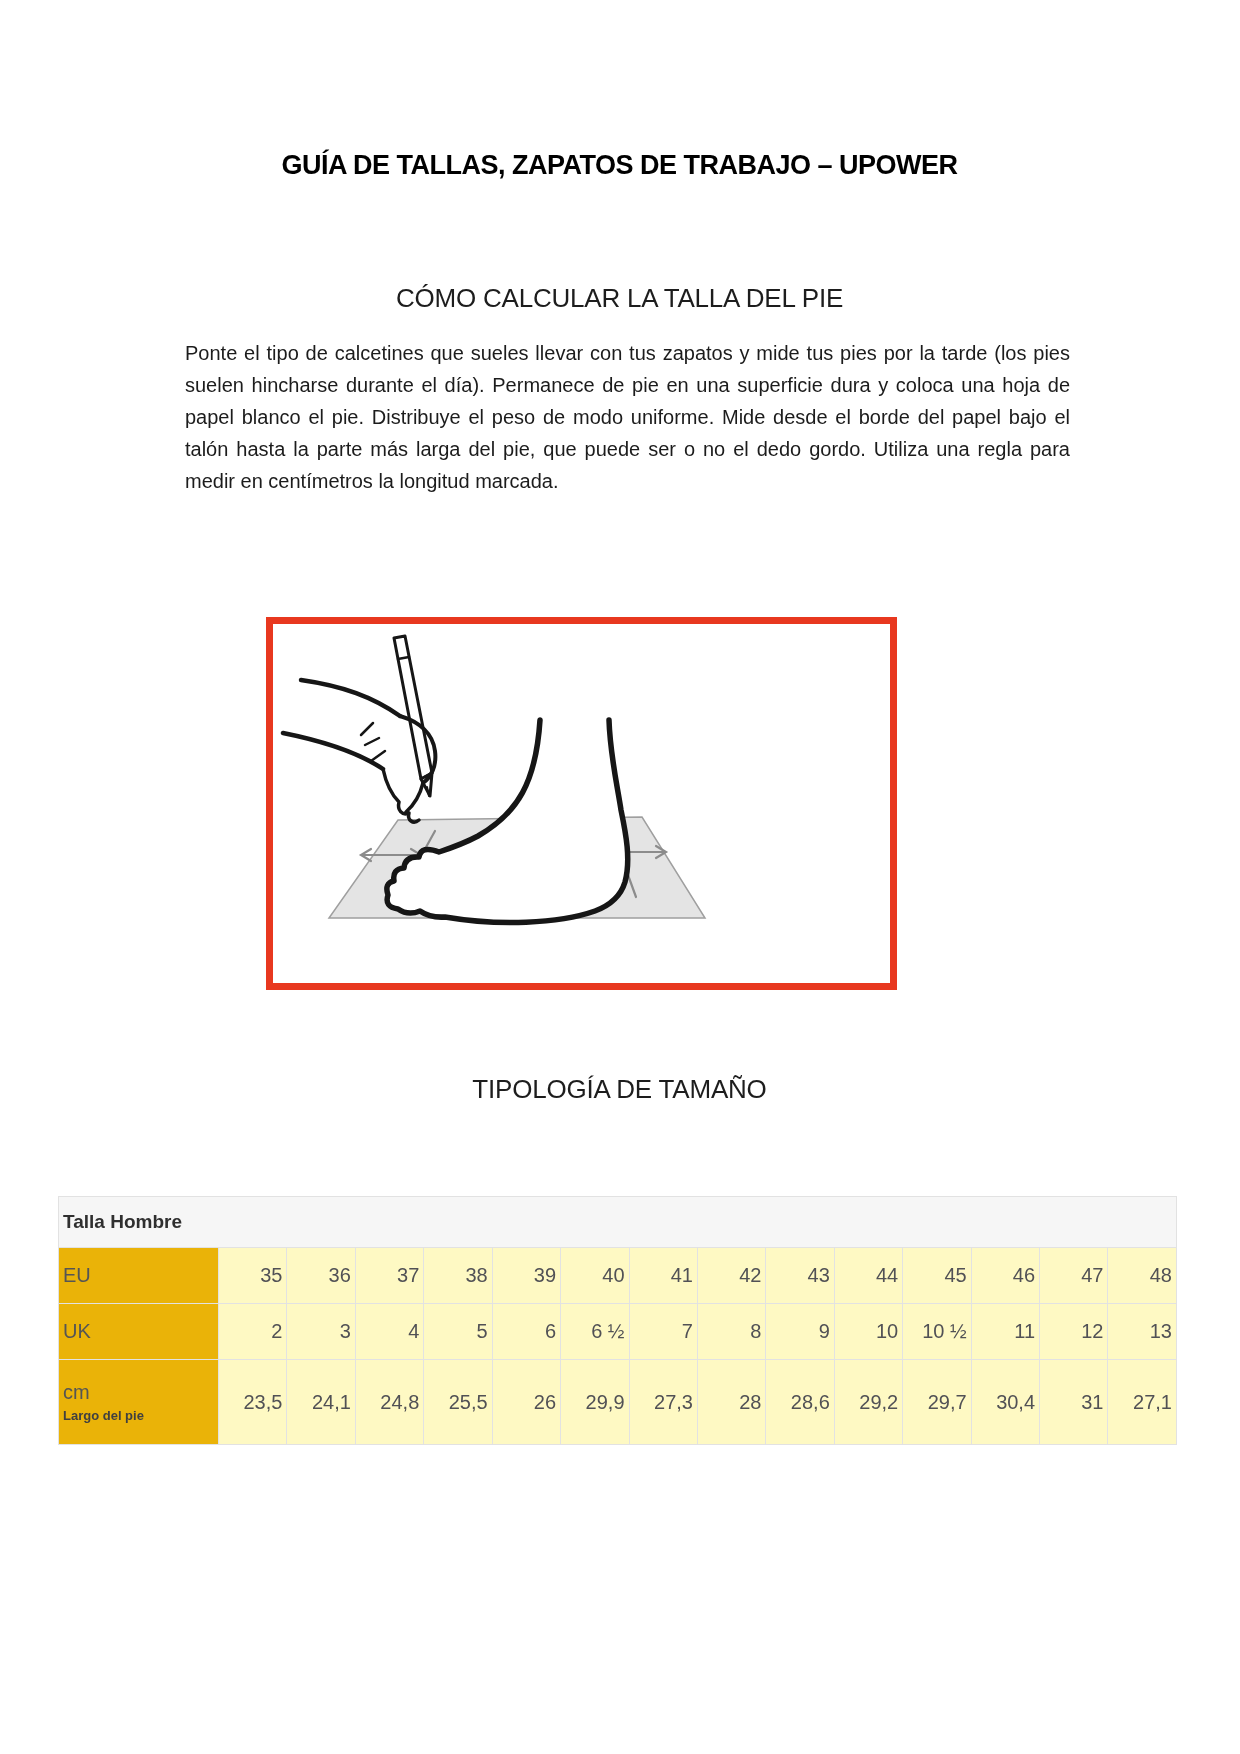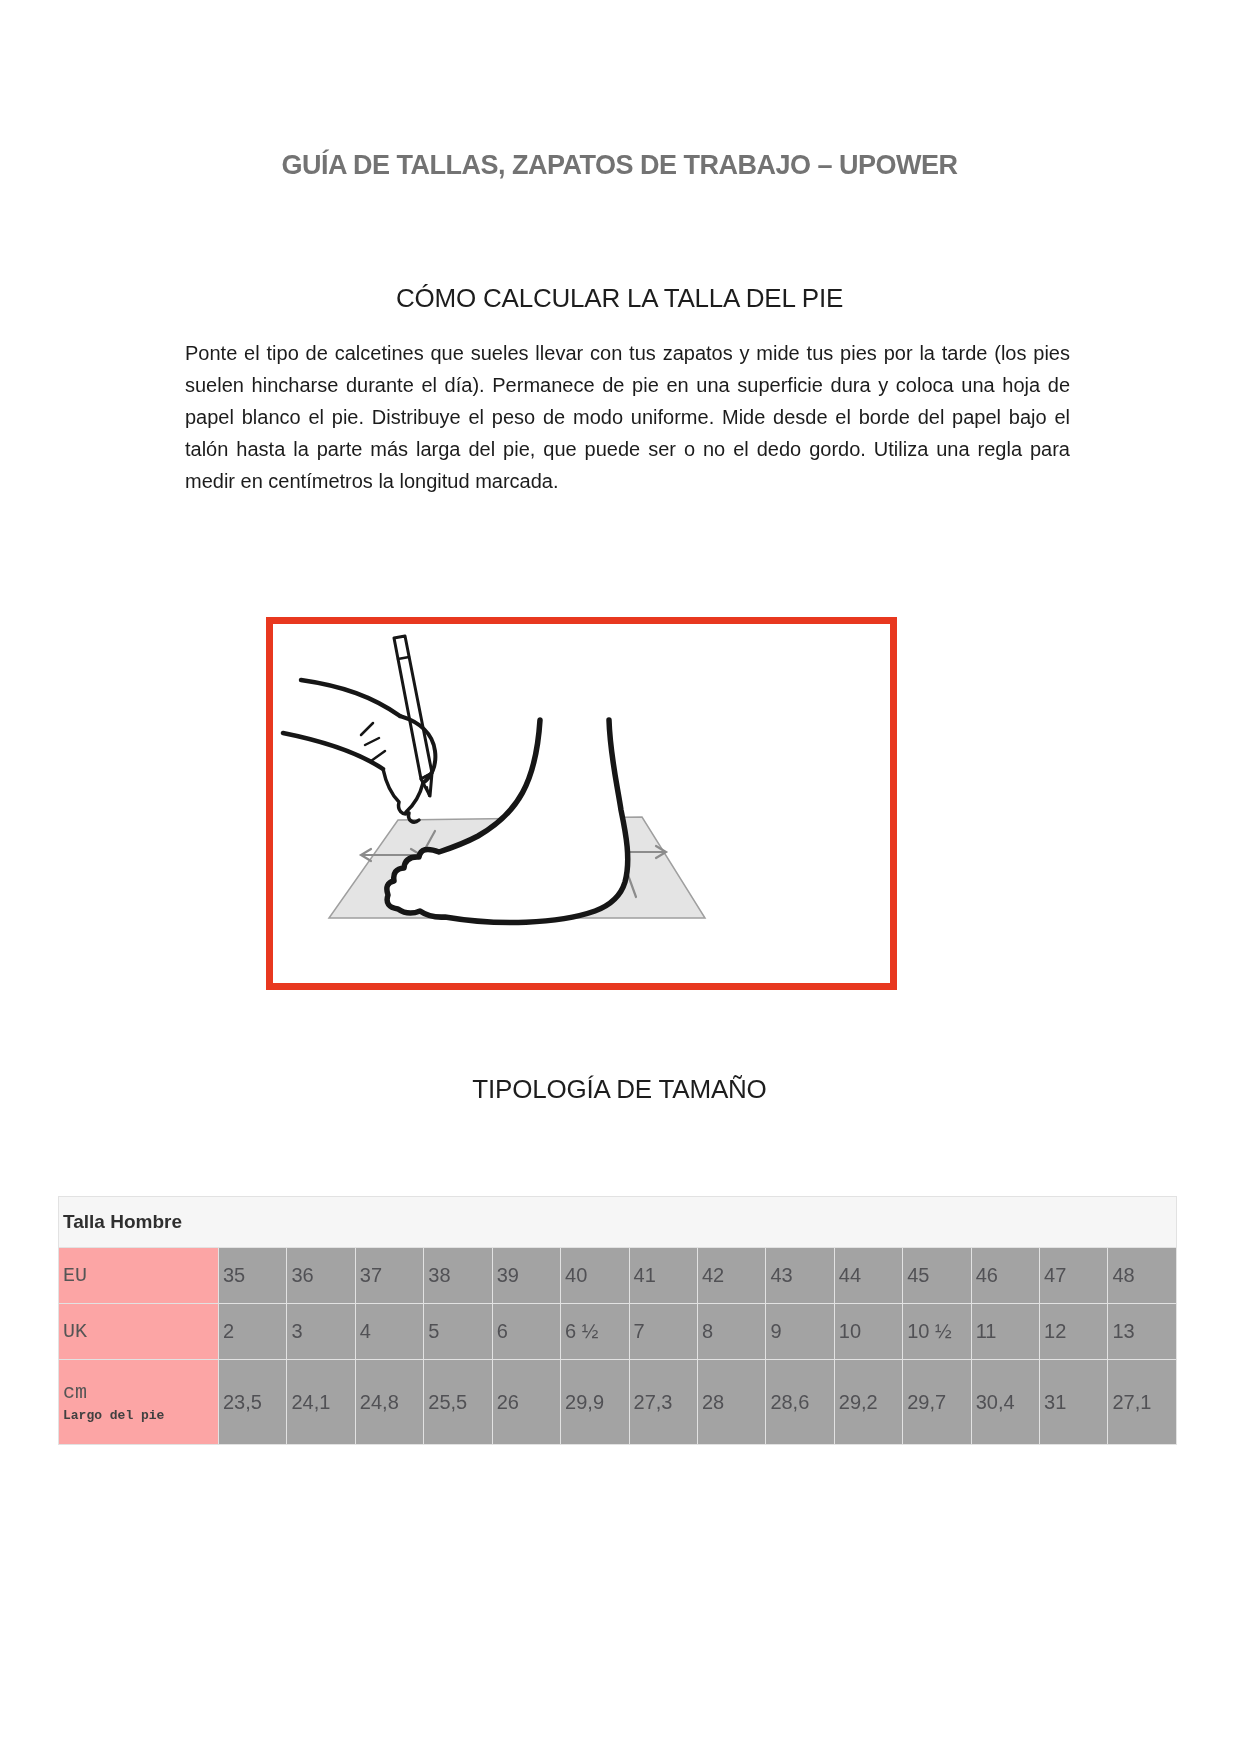--- a/index.html
+++ b/index.html
@@ -2,41 +2,41 @@
 <html><head>
 <meta charset="utf-8">
 <style>
   html,body{margin:0;padding:0;background:#ffffff;}
   body{width:1240px;height:1754px;position:relative;overflow:hidden;
        font-family:"Liberation Sans","DejaVu Sans",sans-serif;color:#1c1c1c;}
   .page{position:absolute;inset:0;}
 
   .title{position:absolute;left:177px;top:150px;width:885px;margin:0;
          text-align:center;font-size:27px;font-weight:700;letter-spacing:-0.5px;
-         color:#737373;font-stretch:condensed;}
+         color:#000000;font-stretch:condensed;}
   .h2{position:absolute;left:177px;width:885px;margin:0;text-align:center;
       font-size:26px;font-weight:400;letter-spacing:-0.2px;color:#1d1d1d;font-stretch:condensed;}
   .h2-1{top:283px;}
   .h2-2{top:1074px;}
 
   .para{position:absolute;left:177px;top:329px;width:885px;margin:8px;
         font-size:20px;line-height:32px;text-align:justify;color:#1c1c1c;font-stretch:condensed;}
 
   .illus{position:absolute;left:266px;top:617px;width:617px;height:359px;margin:0;
          border:7px solid #e8381f;background:#ffffff;}
   .illus svg{display:block;width:100%;height:100%;}
 
   table.sizes{position:absolute;left:58px;top:1196px;width:1119px;
               border-collapse:collapse;table-layout:fixed;font-stretch:condensed;}
   table.sizes th,table.sizes td{border:1px solid #e2e2e2;padding:4px;}
   .tbl-title{background:#f6f6f6;text-align:left;font-size:19px;font-weight:700;
              color:#2f2f2f;height:42px;padding-left:14px;}
-  .row-label{background:#fca5a5;text-align:left;font-weight:400;font-size:20px;
-             color:#555555;padding-left:14px;font-family:Liberation Mono, monospace;}
-  td.val{text-align:left;font-size:20px;color:#515155;background:#a3a3a3;}
+  .row-label{background:#eab308;text-align:left;font-weight:400;font-size:20px;
+             color:#555555;padding-left:14px;}
+  td.val{text-align:right;font-size:20px;color:#515155;background:#fef9c3;}
   tr.r-eu th,tr.r-eu td{height:47px;}
   tr.r-uk th,tr.r-uk td{height:47px;}
   tr.r-cm th,tr.r-cm td{height:76px;}
   .sub-label{font-size:13px;font-weight:700;color:#404040;margin-top:4px;}
 </style>
 </head>
 <body>
 
 <div class="page">
 

